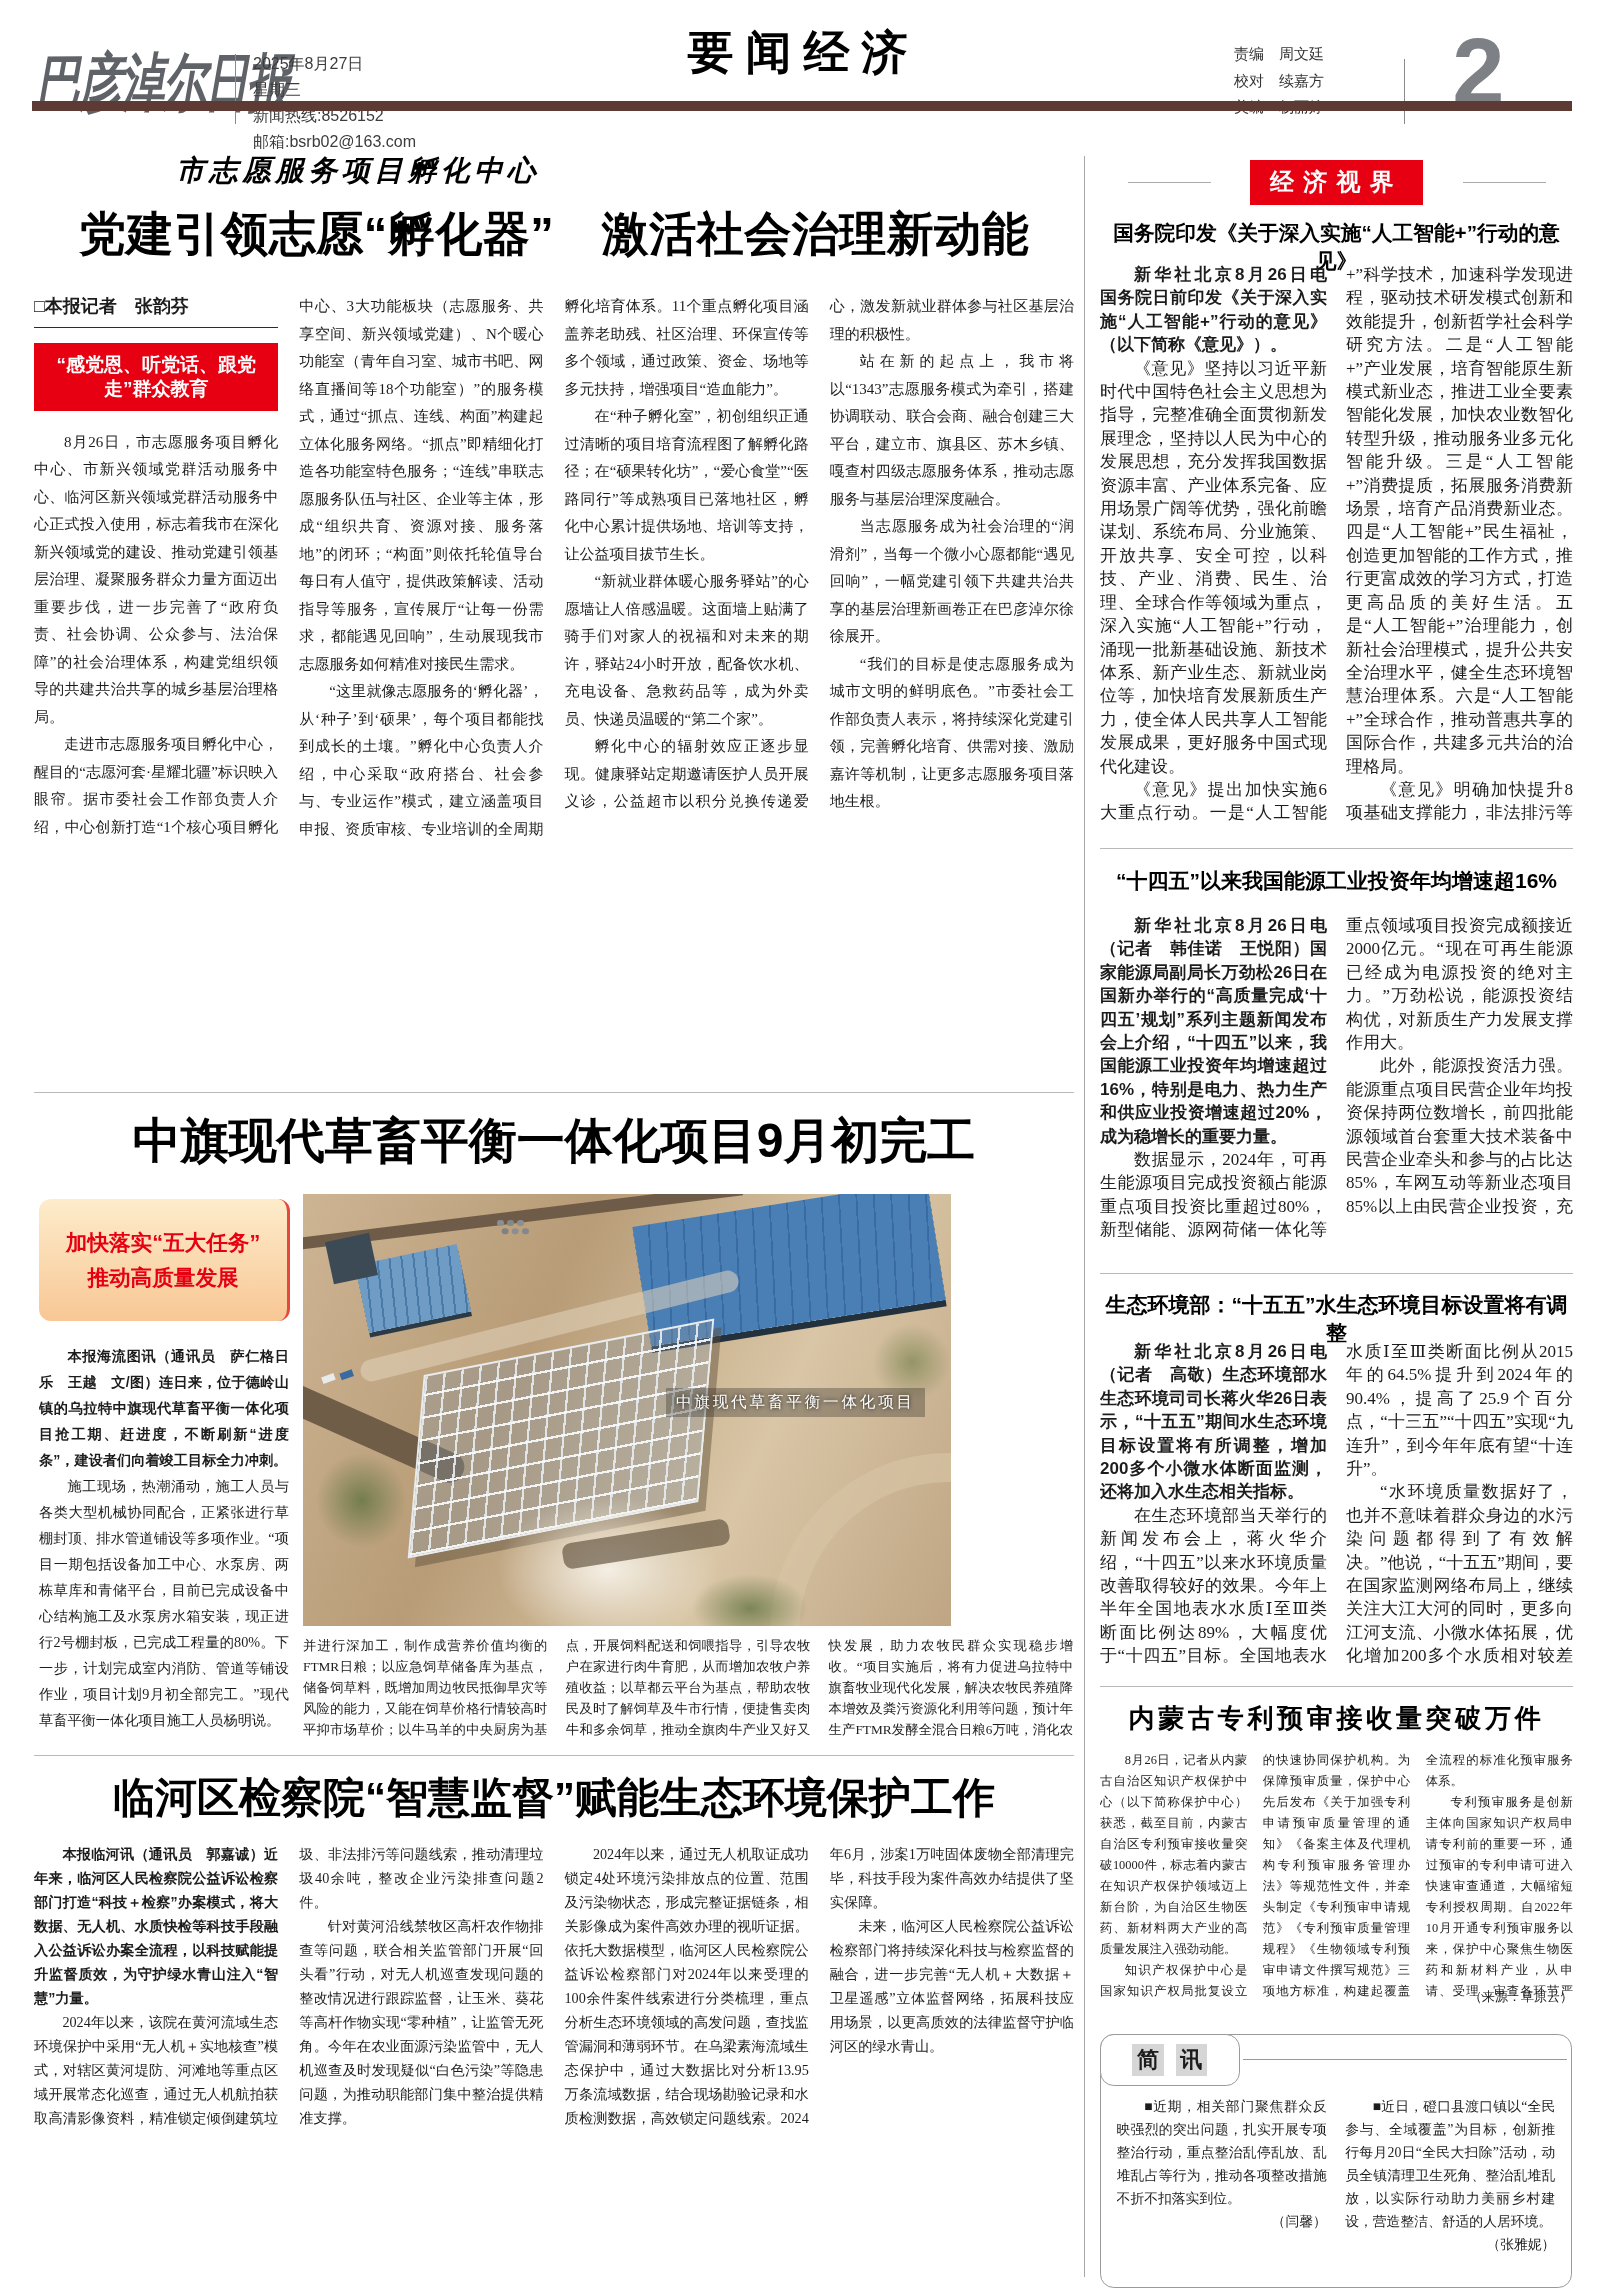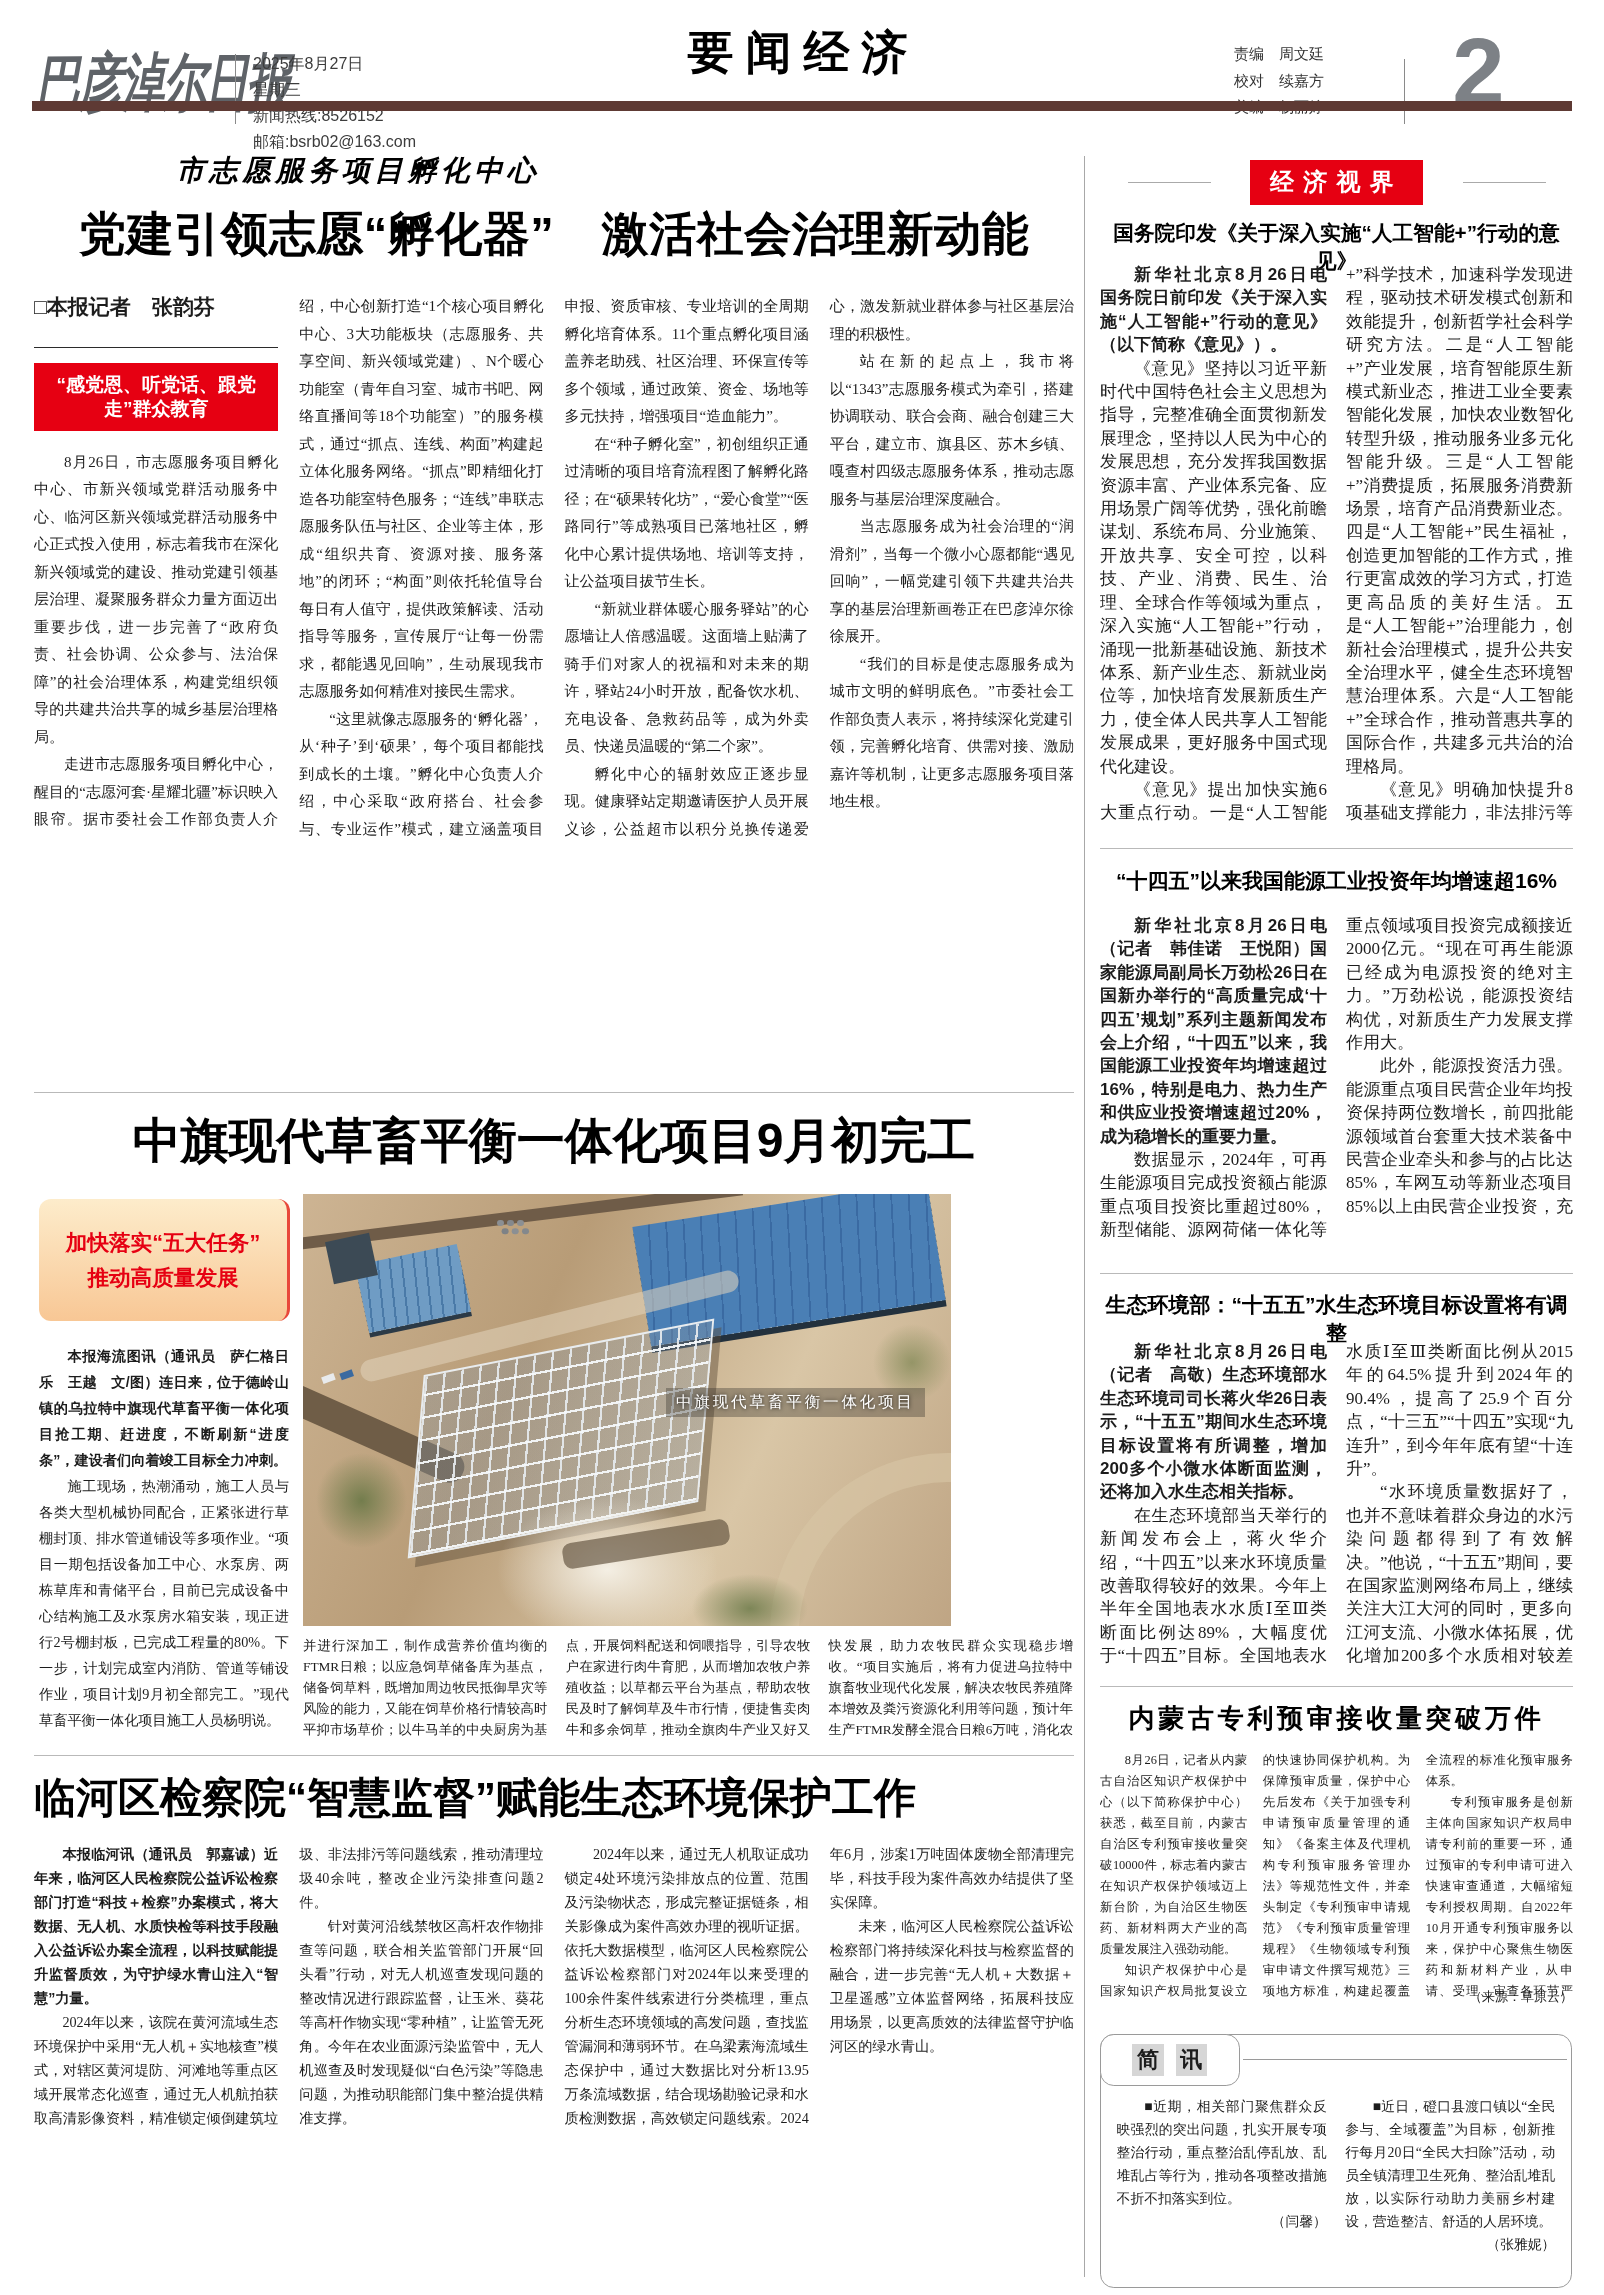--- a/index.html
+++ b/index.html
@@ -23,22 +23,22 @@
   #topband{position:absolute;left:32px;top:101px;width:1540px;height:10px;background:#5e3a34;}
   
   .hrule{position:absolute;height:0.5px;background:#b9b9b9;}
   
   #main-article{position:absolute;left:34px;top:152px;width:1040px;}
   #kicker{padding-left:142px;font-size:28.5px;font-weight:900;font-style:italic;letter-spacing:4.6px;color:#000;}
   #main-headline{margin-top:13px;text-align:center;font-size:47px;font-weight:900;letter-spacing:0.5px;color:#000;}
   #main-cols{margin-top:27px;height:744px;overflow:hidden;columns:4;column-gap:21px;
              font-size:15px;line-height:27.5px;text-align:justify;}
   #main-cols p{margin:0;text-indent:2em;}
-  #byline-box{border-bottom:1.4px solid #2b2b2b;padding-bottom:26px;margin-bottom:15.6px;
-              font-size:21px;font-weight:bold;text-indent:0;font-family:"Liberation Sans",sans-serif;}
+  #byline-box{border-bottom:1.4px solid #2b2b2b;padding-bottom:6px;margin-bottom:15.6px;
+              font-size:18px;font-weight:bold;text-indent:0;font-family:"Liberation Sans",sans-serif;}
   #red-subhead{background:#e60012;color:#fff;font-weight:900;font-size:19px;line-height:1.25;
                text-align:center;padding:10px 2.8px;margin-bottom:18.4px;font-family:"Liberation Sans",sans-serif;}
   
   #rail-line{left:1084px;top:156px;height:2121px;}
   .rail{position:absolute;left:1100px;width:473px;}
   #econ-badge{top:160px;text-align:center;}
   #econ-badge .badge{display:inline-block;background:#e60012;color:#fff;font-weight:900;
                      font-size:24px;letter-spacing:9.2px;padding:6.4px 20px;font-family:"Liberation Sans",sans-serif;}
   #econ-badge .sideline{position:absolute;top:50%;width:83px;height:0.9px;background:#aaa;}
   .rail-head{font-weight:900;color:#000;text-align:center;font-family:"Liberation Sans",sans-serif;}
@@ -99,21 +99,21 @@
   .ph-green2{left:60%;top:88%;width:18%;height:16%;background:radial-gradient(closest-side,rgba(96,115,64,.75),rgba(96,115,64,0));}
   .ph-green3{left:88%;top:30%;width:12%;height:18%;background:radial-gradient(closest-side,rgba(110,125,70,.6),rgba(110,125,70,0));}
   .ph-road{left:8%;top:28%;width:60%;height:5%;background:rgba(226,212,188,.55);transform:rotate(-14deg);border-radius:11px;}
   .ph-pipes{left:30%;top:6%;width:6.4px;height:6.4px;border-radius:50%;background:#8b8f93;
             box-shadow:10px 0 #84888c,20px 0 #8b8f93,4.6px 8.3px #7e8286,14.7px 8.3px #8b8f93,25px 8.3px #84888c;}
   .ph-truck{left:3%;top:42%;width:13px;height:7.3px;background:#e8eaec;box-shadow:18.4px 2.8px 0 #3a6aa0;transform:rotate(-20deg);}
   #photo-caption{position:absolute;left:56%;top:45%;color:#fff;font-size:15.6px;letter-spacing:2.8px;
                  background:rgba(50,45,40,.35);padding:3.7px 10px;text-shadow:0 0 4.6px rgba(0,0,0,.9);
                  font-family:"Liberation Sans",sans-serif;white-space:nowrap;}
   
-  #lh-headline{position:absolute;left:34px;top:1770px;width:1040px;
+  #lh-headline{position:absolute;left:34px;top:1770px;width:1040px;text-align:center;
                font-size:42px;font-weight:900;color:#000;}
   #lh-body{position:absolute;left:34px;top:1842px;width:1040px;height:444px;overflow:hidden;
            columns:4;column-gap:21px;font-size:14.2px;line-height:24px;text-align:justify;}
   #lh-body p{margin:0;text-indent:2em;}
   #lh-body .lead{font-weight:bold;font-family:"Liberation Sans",sans-serif;}
 </style>
 </head>
 <body>
 
 <div id="page">

